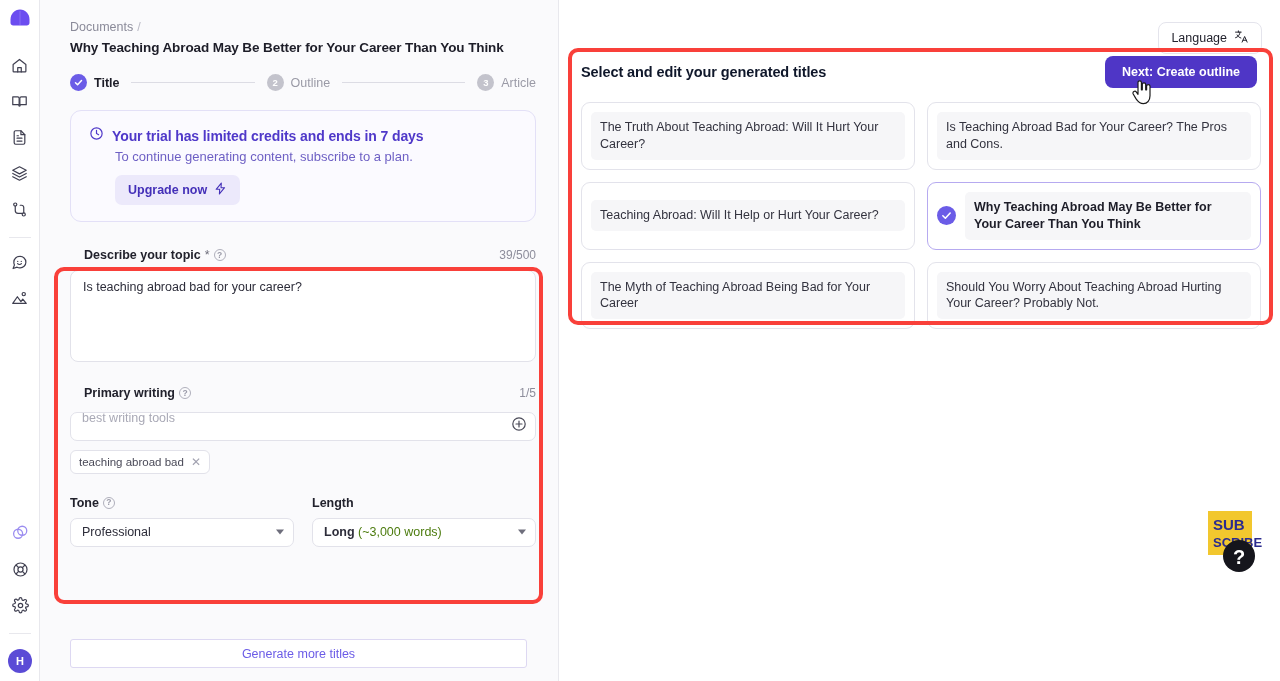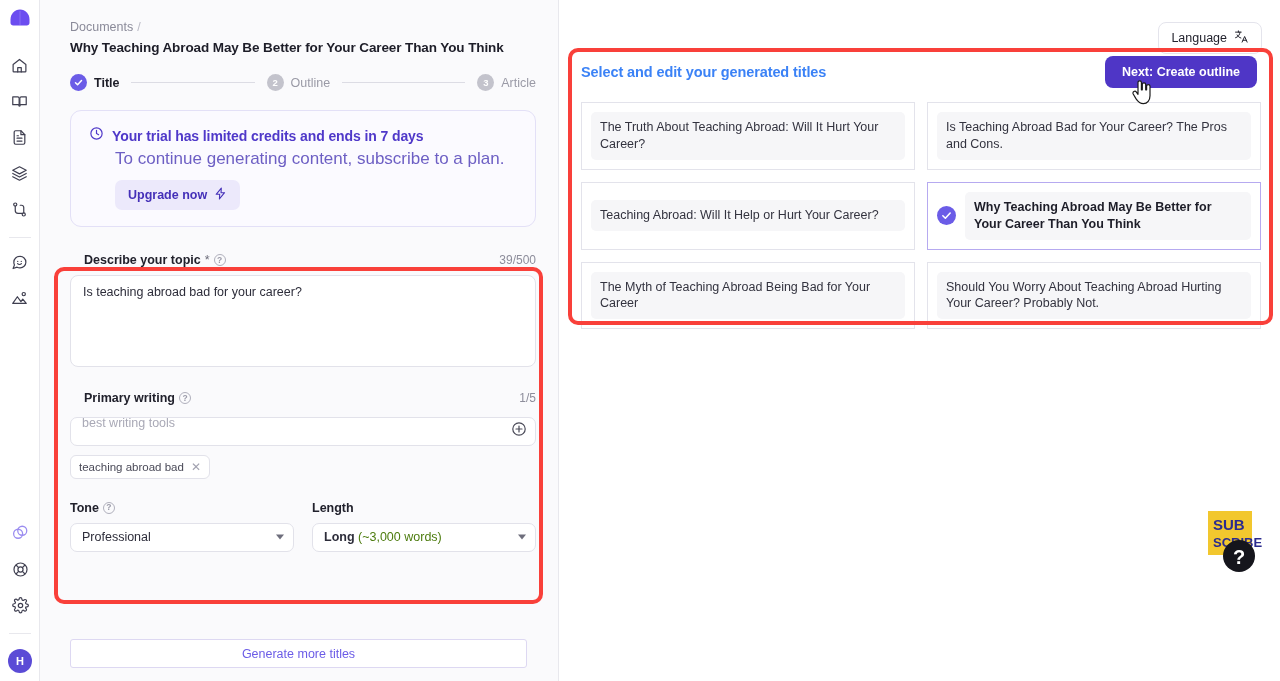--- a/index.html
+++ b/index.html
@@ -68,21 +68,21 @@
   .step-line { flex: 1; height: 1px; background: #dcdce4; margin: 0 12px; }
 
   
   .trial {
     border: 1px solid #e3e0f7; background: #fbfaff;
     border-radius: 11px; padding: 15px 18px 16px;
     margin-bottom: 20px;
   }
   .trial-head { display: flex; align-items: center; gap: 8px; margin-bottom: 4px; }
   .trial-head .t { font-size: 14px; font-weight: bold; color: #4f38c9; letter-spacing: -0.1px; }
-  .trial-sub { font-size: 17px; color: #6d5fc4; margin-left: 26px; margin-bottom: 11px; }
+  .trial-sub { font-size: 13px; color: #6d5fc4; margin-left: 26px; margin-bottom: 11px; }
   .upg {
     margin-left: 26px; display: inline-flex; align-items: center; gap: 7px;
     background: #ece9fb; color: #4430b8; border: none; border-radius: 7px;
     padding: 7px 13px; font-size: 12.5px; font-weight: bold; cursor: pointer;
     font-family: inherit;
   }
 
   
   .form-wrap { position: relative; }
   .redbox {
@@ -156,29 +156,29 @@
     display: flex; align-items: center; gap: 7px;
     border: 1px solid #e4e4ec; border-radius: 8px; background: #fff;
     padding: 6px 12px; font-size: 12.5px; color: #23232e; cursor: pointer;
     font-family: inherit; z-index: 5;
   }
   .titles-panel { position: absolute; left: 12px; top: 48px; width: 700px; }
   .titles-head {
     display: flex; align-items: center; justify-content: space-between;
     margin-bottom: 14px; padding: 8px 14px 0 10px;
   }
-  .titles-head h2 { font-size: 14.5px; font-weight: bold; color: #3b82f6; letter-spacing: -0.1px; }
+  .titles-head h2 { font-size: 14.5px; font-weight: bold; color: #0f172a; letter-spacing: -0.1px; }
   .next-btn {
     background: #4f36c6; color: #fff; border: none; border-radius: 8px;
     padding: 9px 17px; font-size: 12.5px; font-weight: bold;
     cursor: pointer; font-family: inherit; position: relative;
   }
   .cards { display: grid; grid-template-columns: 1fr 1fr; gap: 12px; padding: 0 10px; }
   .tcard {
-    border: 1px solid #e3e3eb; border-radius: 0; background: #fff;
+    border: 1px solid #e3e3eb; border-radius: 9px; background: #fff;
     padding: 9px; display: flex; align-items: center; gap: 9px;
     min-height: 56px; cursor: pointer;
   }
   .tcard .txt {
     flex: 1; background: #f6f6f8; border-radius: 5px;
     padding: 7px 9px; font-size: 12.5px; color: #33333f; line-height: 1.35;
   }
   .tcard.sel { border-color: #b6aaf0; }
   .tcard.sel .txt { font-weight: bold; color: #1d1d28; }
   .check {

